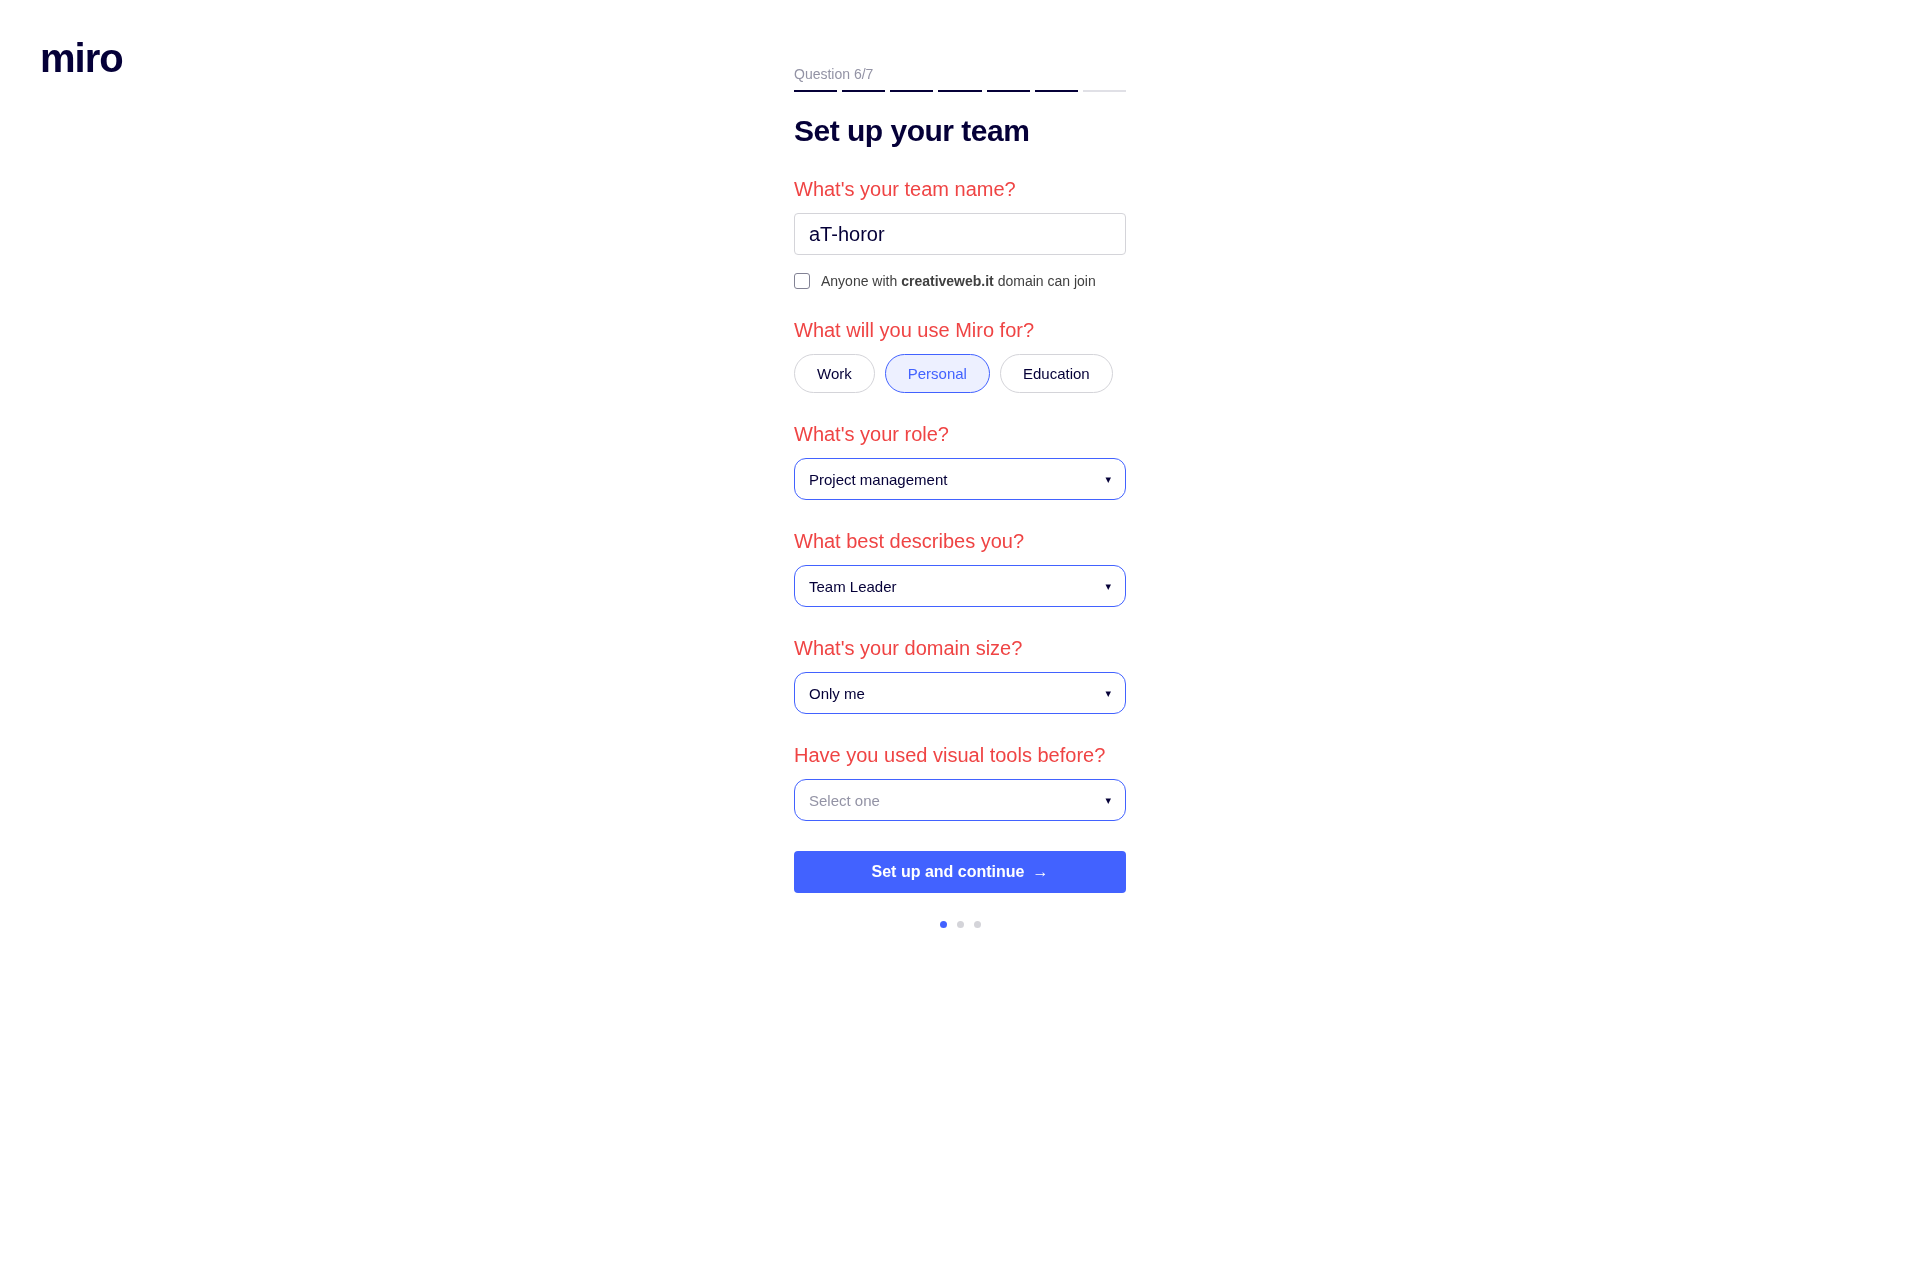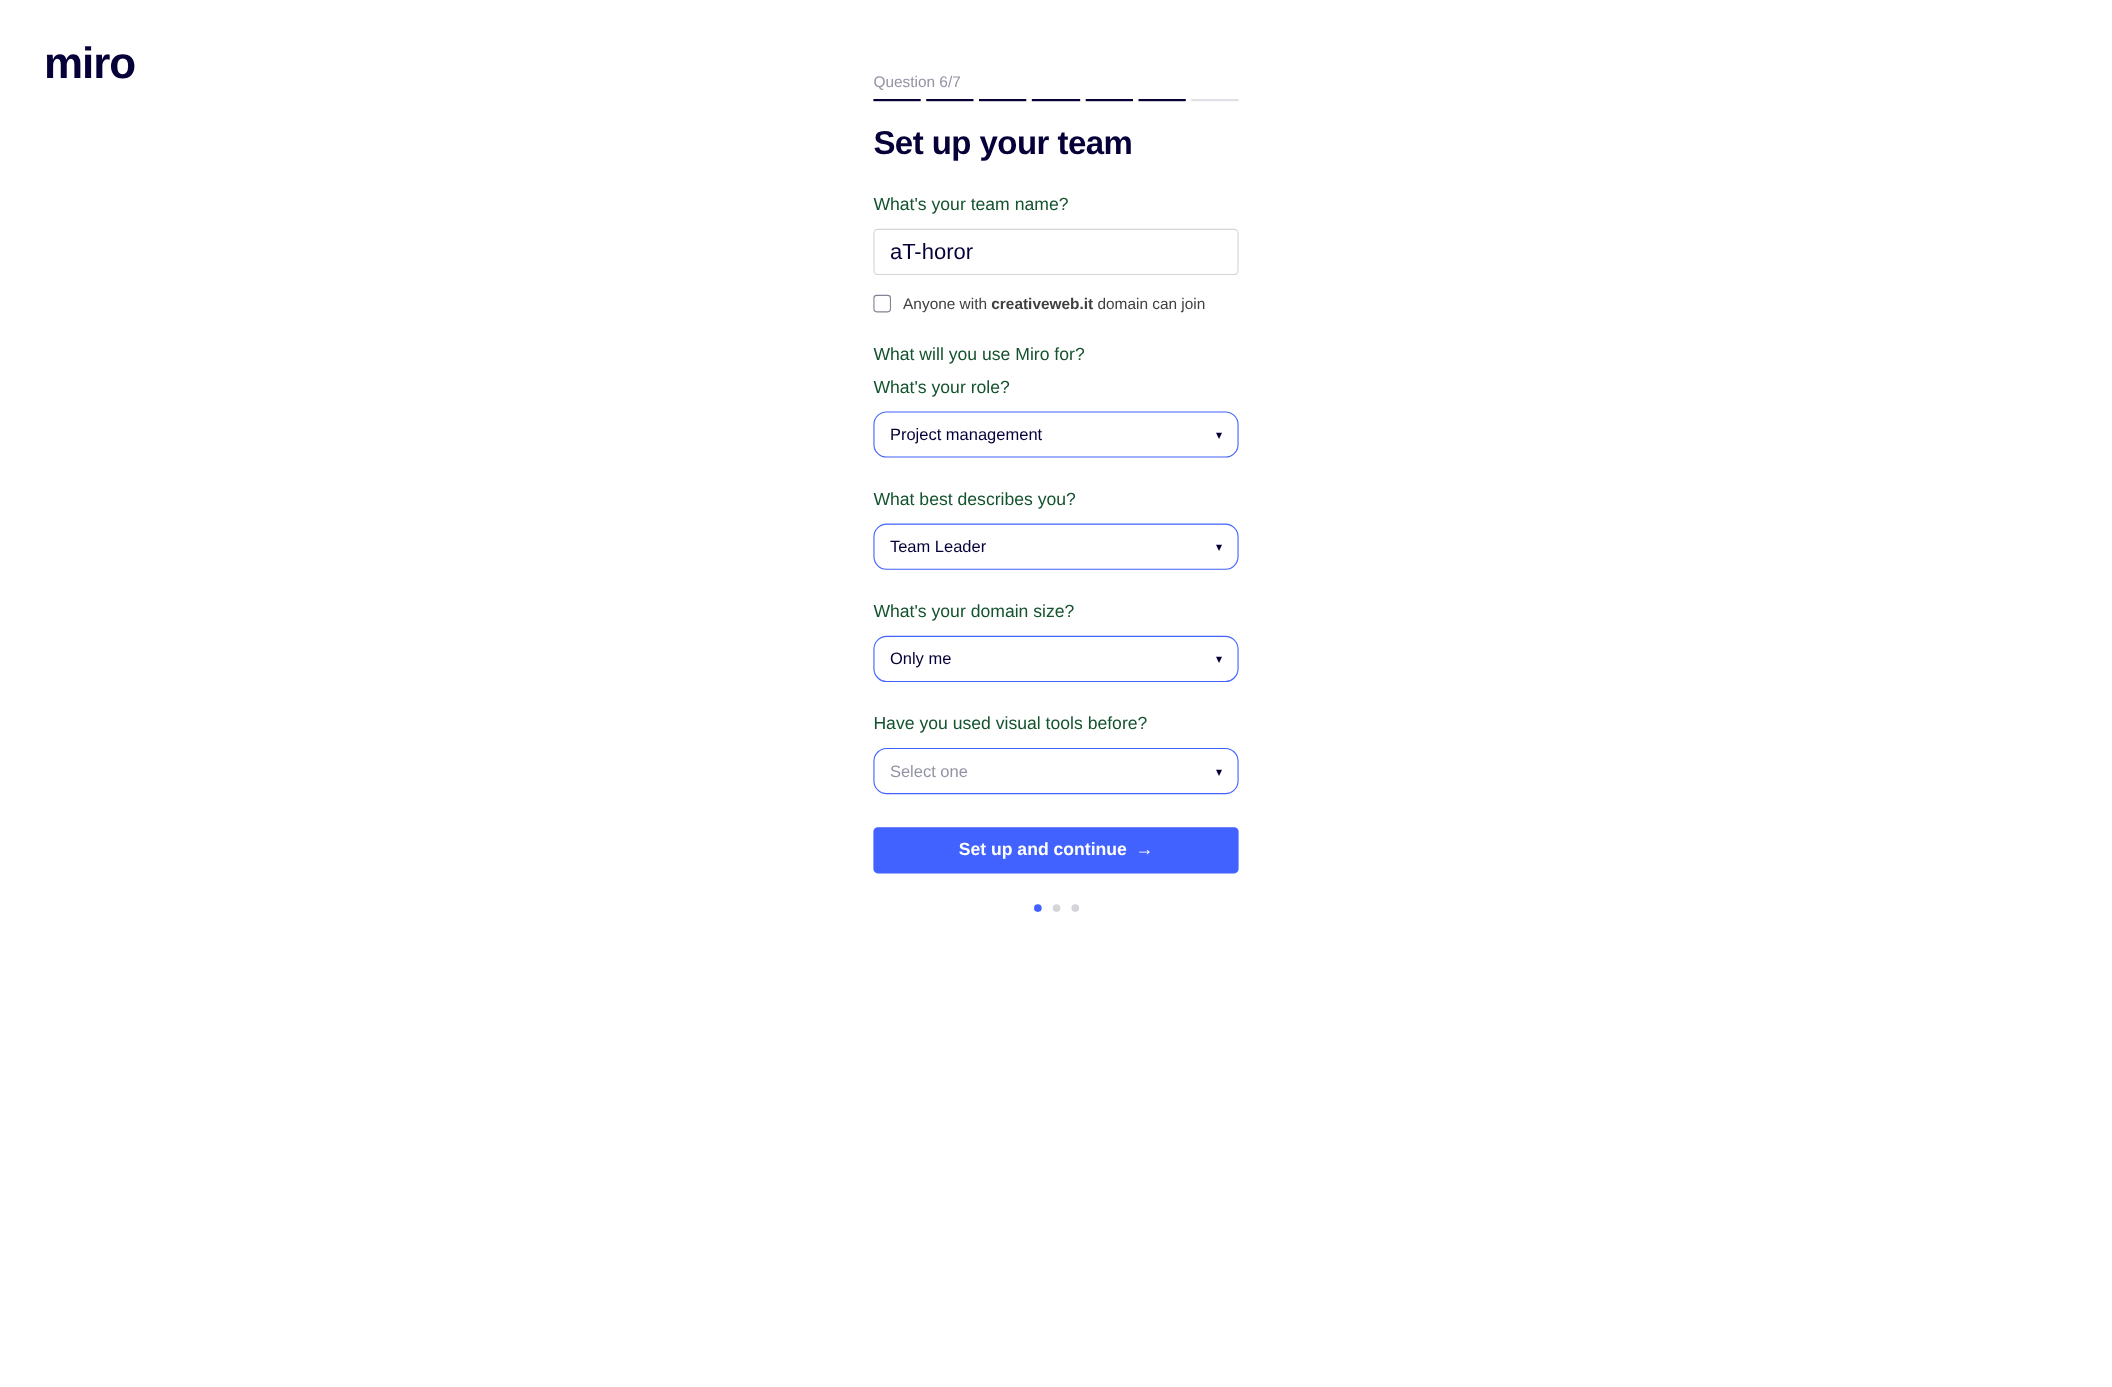--- a/index.html
+++ b/index.html
@@ -42,22 +42,22 @@
     }
     .progress-seg.done { background: #050038; }
     .title {
       font-size: 30px;
       font-weight: 800;
       color: #050038;
       margin-bottom: 30px;
       letter-spacing: -0.5px;
     }
     .field-label {
-      font-size: 16px;
-      color: #14532d;
+      font-size: 20px;
+      color: #ef4444;
       margin-bottom: 12px;
     }
     .text-input {
       width: 100%;
       height: 42px;
       border: 1px solid #d4d4d9;
       border-radius: 4px;
       padding: 0 14px;
       font-size: 20px;
       color: #050038;
@@ -181,20 +181,25 @@
 
   <div class="checkbox-row">
     <div class="checkbox"></div>
     <div class="checkbox-label">
       <span>Anyone with </span><b>creativeweb.it</b><span> domain can join</span>
     </div>
   </div>
 
   <div class="field-block">
     <div class="field-label">What will you use Miro for?</div>
+    <div class="pill-row">
+      <div class="pill">Work</div>
+      <div class="pill active">Personal</div>
+      <div class="pill">Education</div>
+    </div>
   </div>
 
   <div class="field-block">
     <div class="field-label">What's your role?</div>
     <div class="select">
       <span class="select-value">Project management</span>
       <span class="chevron">▾</span>
     </div>
   </div>
 

